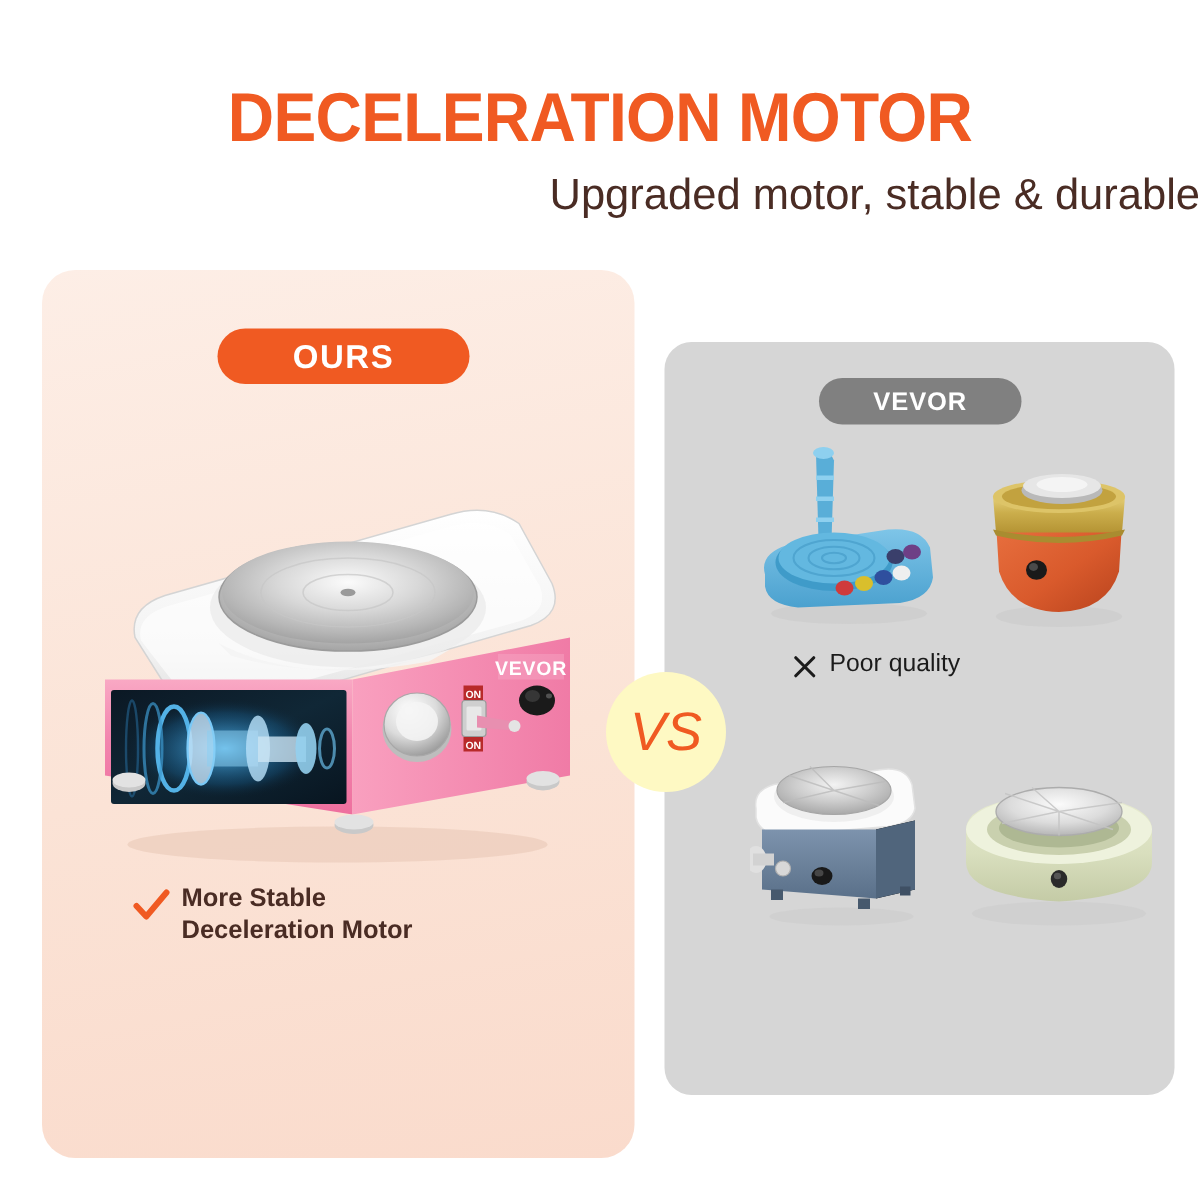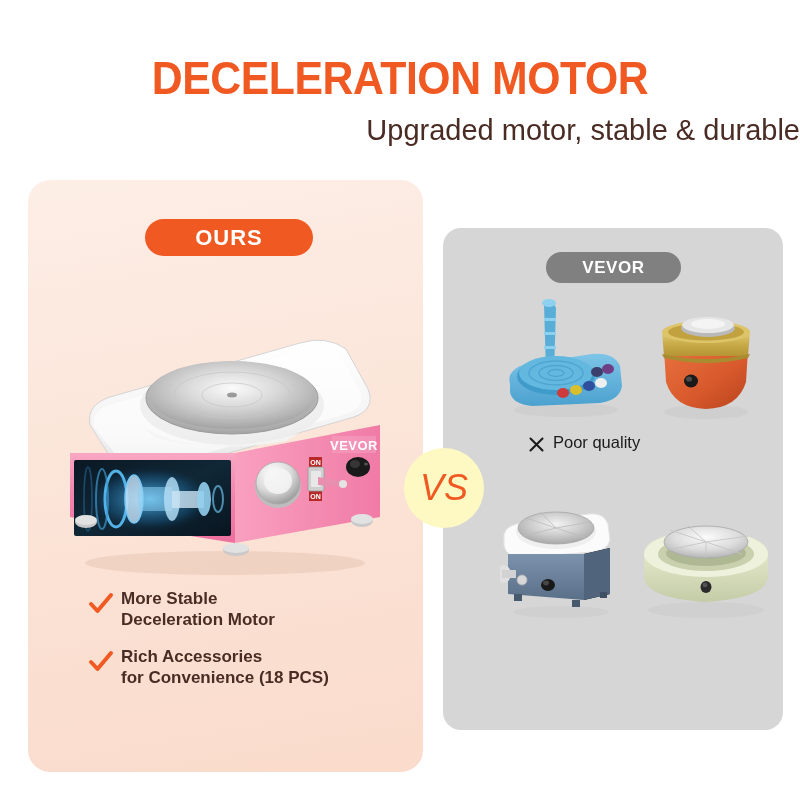--- a/index.html
+++ b/index.html
@@ -411,22 +411,13 @@
 <div id="bullets-ours">
   <div class="bullet-row">
     <span class="check-icon">
       <svg width="26" height="26" viewBox="0 0 26 26">
         <path d="M3 13 L9.5 20 L23 4" fill="none" stroke="#F05A22" stroke-width="4" stroke-linecap="round" stroke-linejoin="round"></path>
       </svg>
     </span>
     <span class="bullet-text">More Stable
 Deceleration Motor</span>
   </div>
-  <div class="bullet-row">
-    <span class="check-icon">
-      <svg width="26" height="26" viewBox="0 0 26 26">
-        <path d="M3 13 L9.5 20 L23 4" fill="none" stroke="#F05A22" stroke-width="4" stroke-linecap="round" stroke-linejoin="round"></path>
-      </svg>
-    </span>
-    <span class="bullet-text">Rich Accessories
-for Convenience (18 PCS)</span>
-  </div>
 </div>
 
 </body></html>

